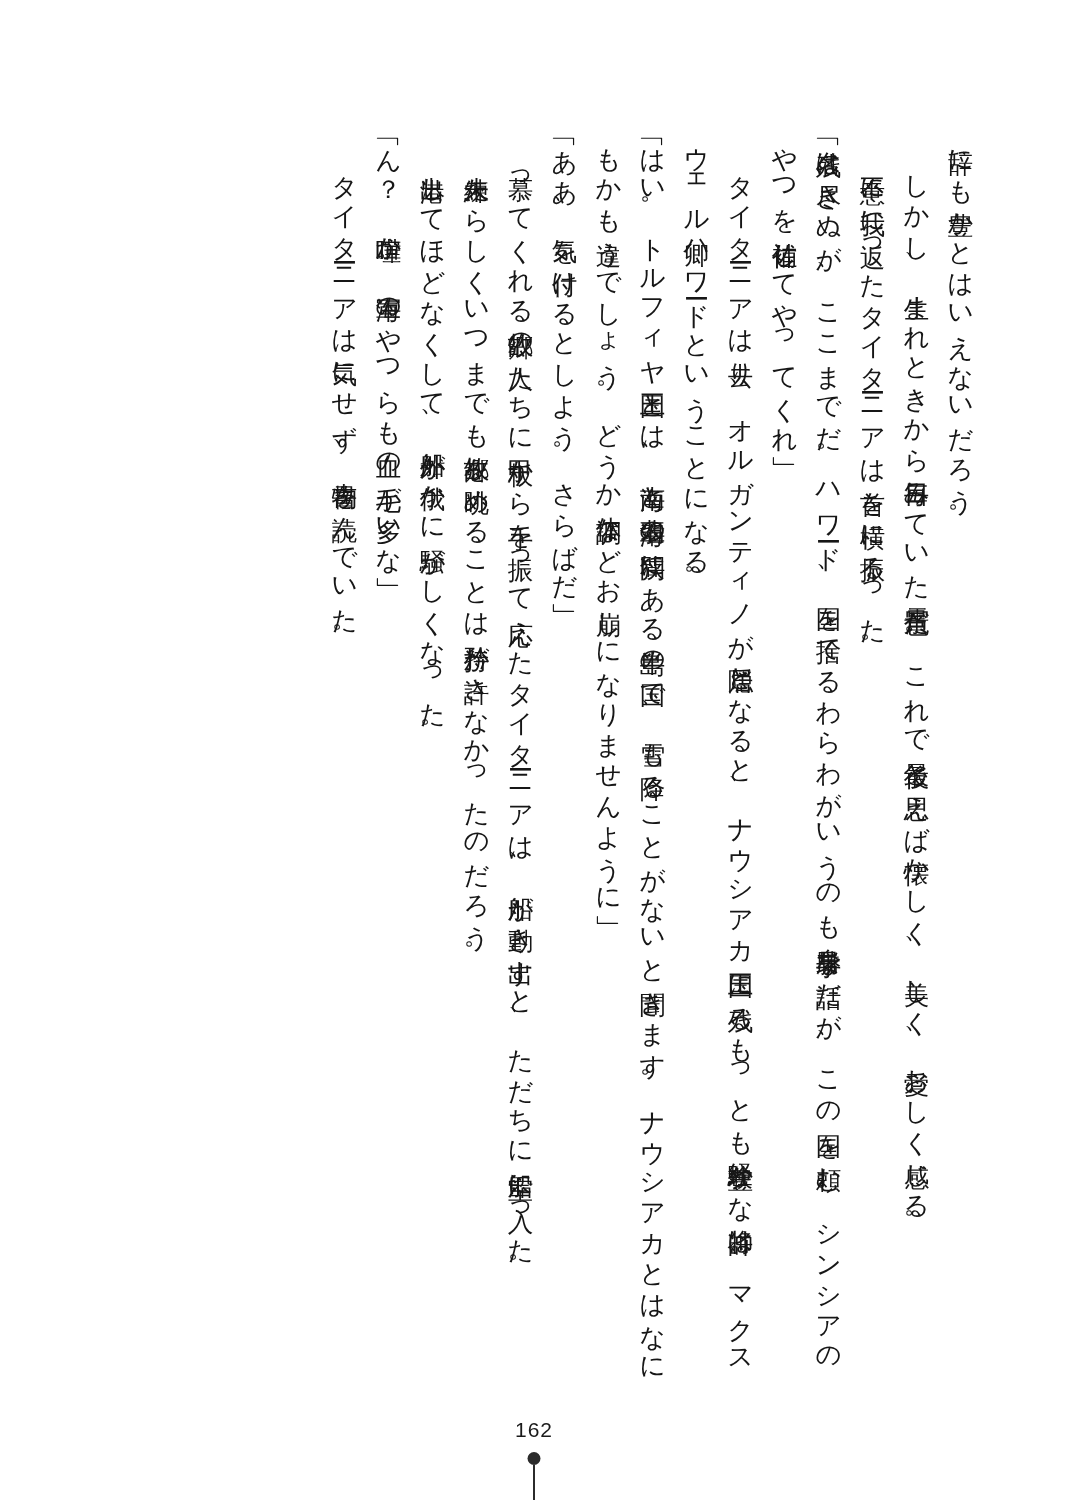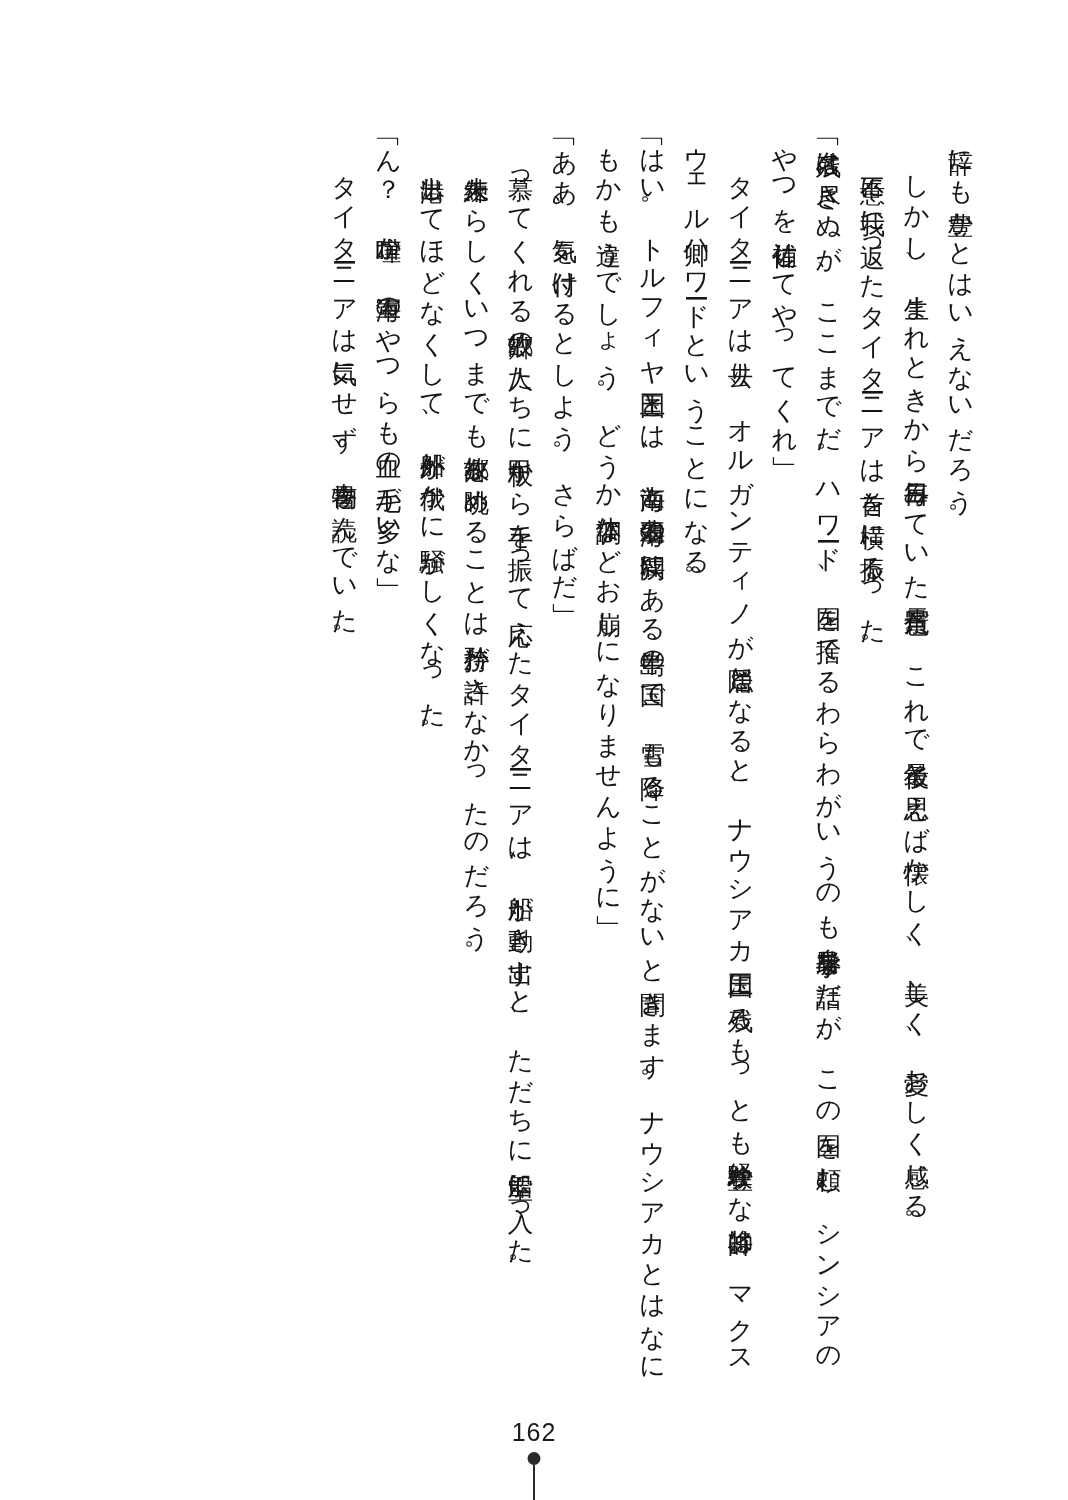--- a/index.html
+++ b/index.html
@@ -52,21 +52,21 @@
     text-indent: 27px;
   }
 
   
   #page-number {
     position: absolute;
     left: 0;
     right: 0;
     top: 1418px;
     text-align: center;
-    font-size: 25px;
+    font-size: 21px;
     font-family: "Liberation Sans", sans-serif;
     color: #1a1a1a;
     letter-spacing: 1px;
   }
 
   
   #ornament {
     position: absolute;
     left: 50%;
     top: 1452px;

